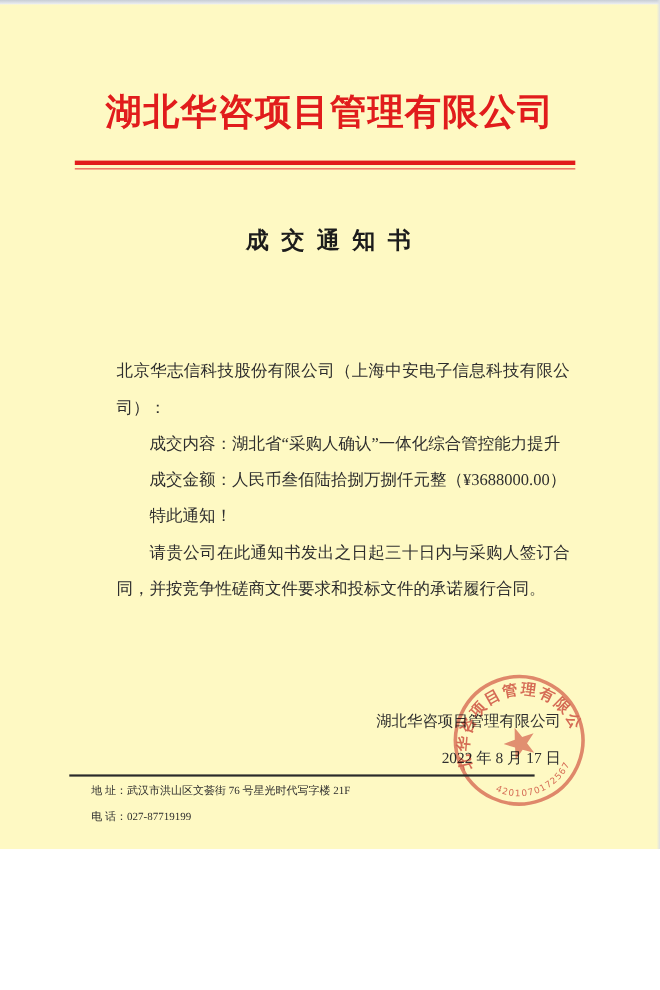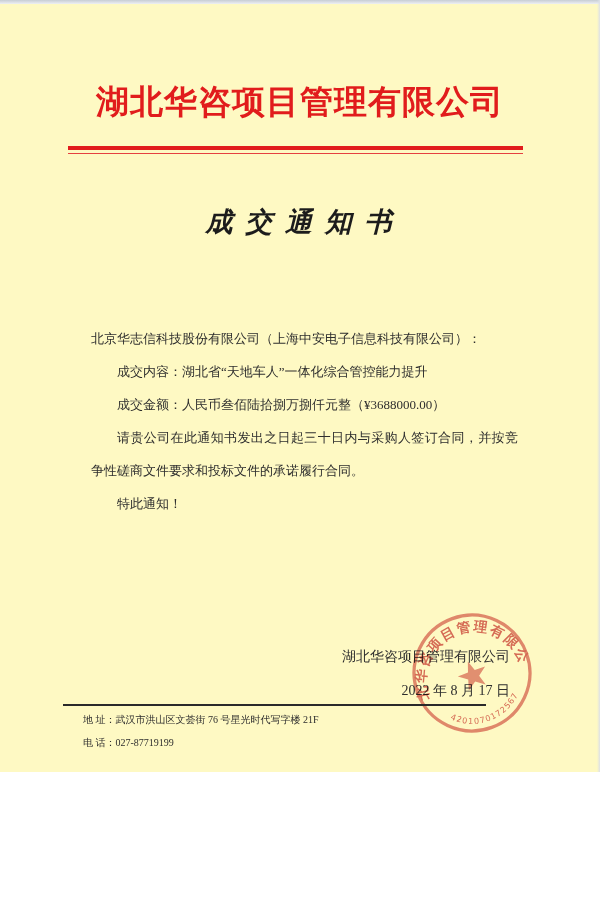--- a/index.html
+++ b/index.html
@@ -24,32 +24,31 @@
     text-align:center;
     font-size:33px;font-weight:bold;letter-spacing:1px;
     color:#e11c1c;
   }
   .rule{position:absolute;top:146px;left:68px;width:455px;}
   .rule-thick{height:3.5px;background:#e11c1c;}
   .rule-thin{height:1.5px;background:#e54040;margin-top:3px;}
   .doc-title{
     position:absolute;top:204px;left:0;right:0;
     text-align:center;
-    font-size:27px;font-weight:bold;letter-spacing:3px;
+    font-size:21px;font-weight:bold;letter-spacing:3px;
     color:#1c1c1c;
-    font-style:italic;
   }
   .meta{
     position:absolute;top:260px;left:90px;right:90px;
     text-align:right;
     font-size:13.5px;line-height:33px;
   }
   .body-text{
-    position:absolute;top:322px;left:91px;right:82px;
-    font-size:13px;line-height:33px;
+    position:absolute;top:322px;left:106px;right:82px;
+    font-size:15px;line-height:33px;
     text-align:justify;
   }
   .body-text p{margin:0;}
   .indent{text-indent:2em;}
   .signature{
     position:absolute;top:640px;left:90px;right:90px;
     text-align:right;
     font-size:14px;line-height:34px;
   }
   .stamp-wrap{
@@ -82,24 +81,24 @@
   <div class="rule">
     <div class="rule-thick"></div>
     <div class="rule-thin"></div>
   </div>
 
   <div class="doc-title">成 交 通 知 书</div>
 
 
   <div class="body-text">
     <p>北京华志信科技股份有限公司（上海中安电子信息科技有限公司）：</p>
-    <p class="indent">成交内容：湖北省“天地车人”一体化综合管控能力提升</p>
+    <p class="indent">成交内容：湖北省“采购人确认”一体化综合管控能力提升</p>
     <p class="indent">成交金额：人民币叁佰陆拾捌万捌仟元整（¥3688000.00）</p>
+    <p class="indent">特此通知！</p>
     <p class="indent">请贵公司在此通知书发出之日起三十日内与采购人签订合同，并按竞争性磋商文件要求和投标文件的承诺履行合同。</p>
-    <p class="indent">特此通知！</p>
   </div>
 
   <div class="signature">
     <div>湖北华咨项目管理有限公司</div>
     <div>2022 年 8 月 17 日</div>
   </div>
 
   <div class="stamp-wrap">
     <svg width="132" height="132" viewBox="0 0 130 130">
       <defs>

